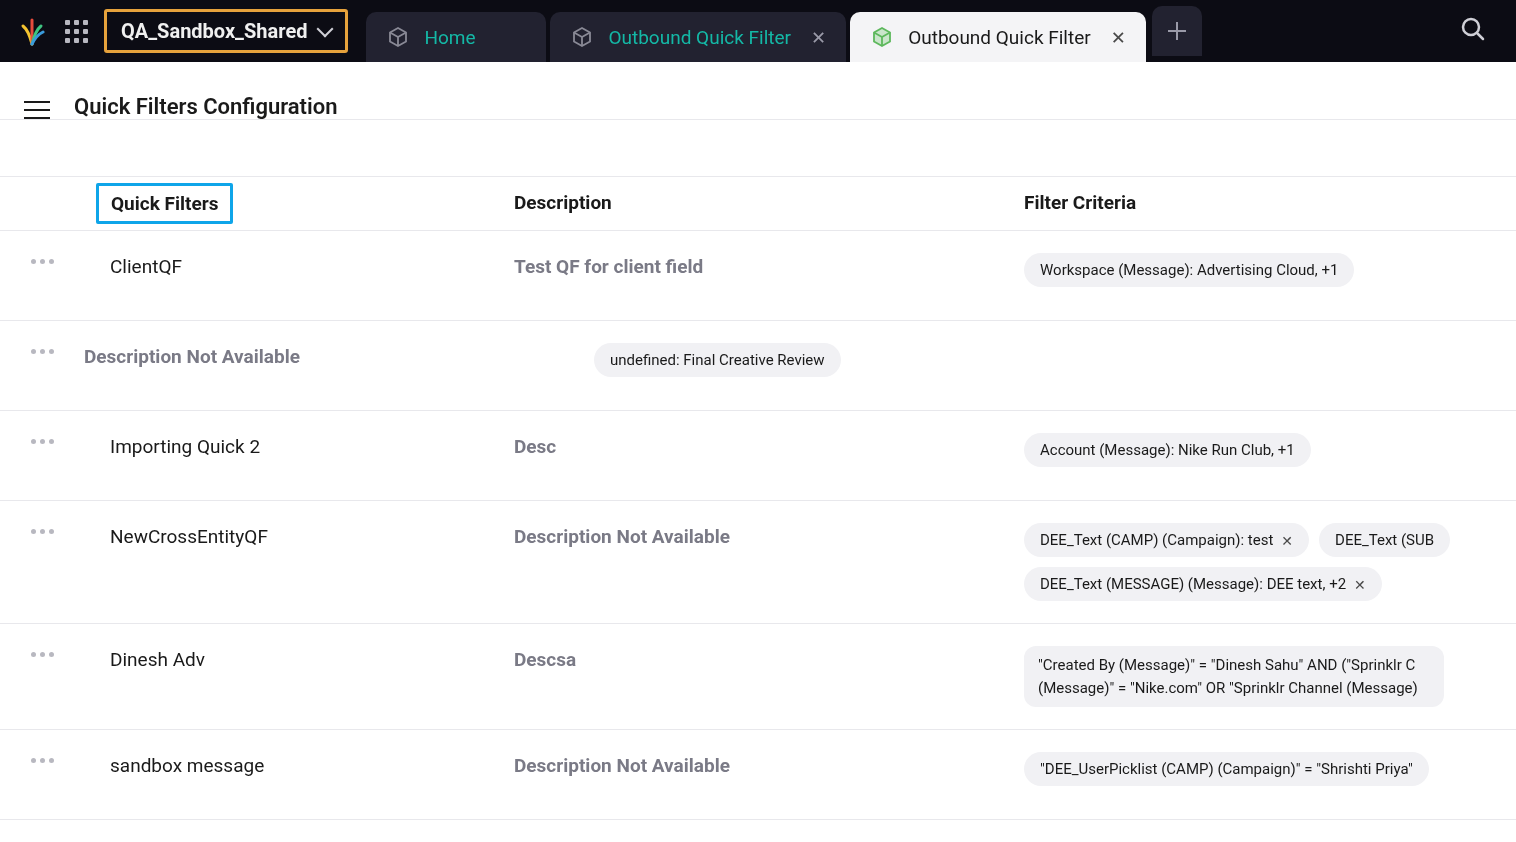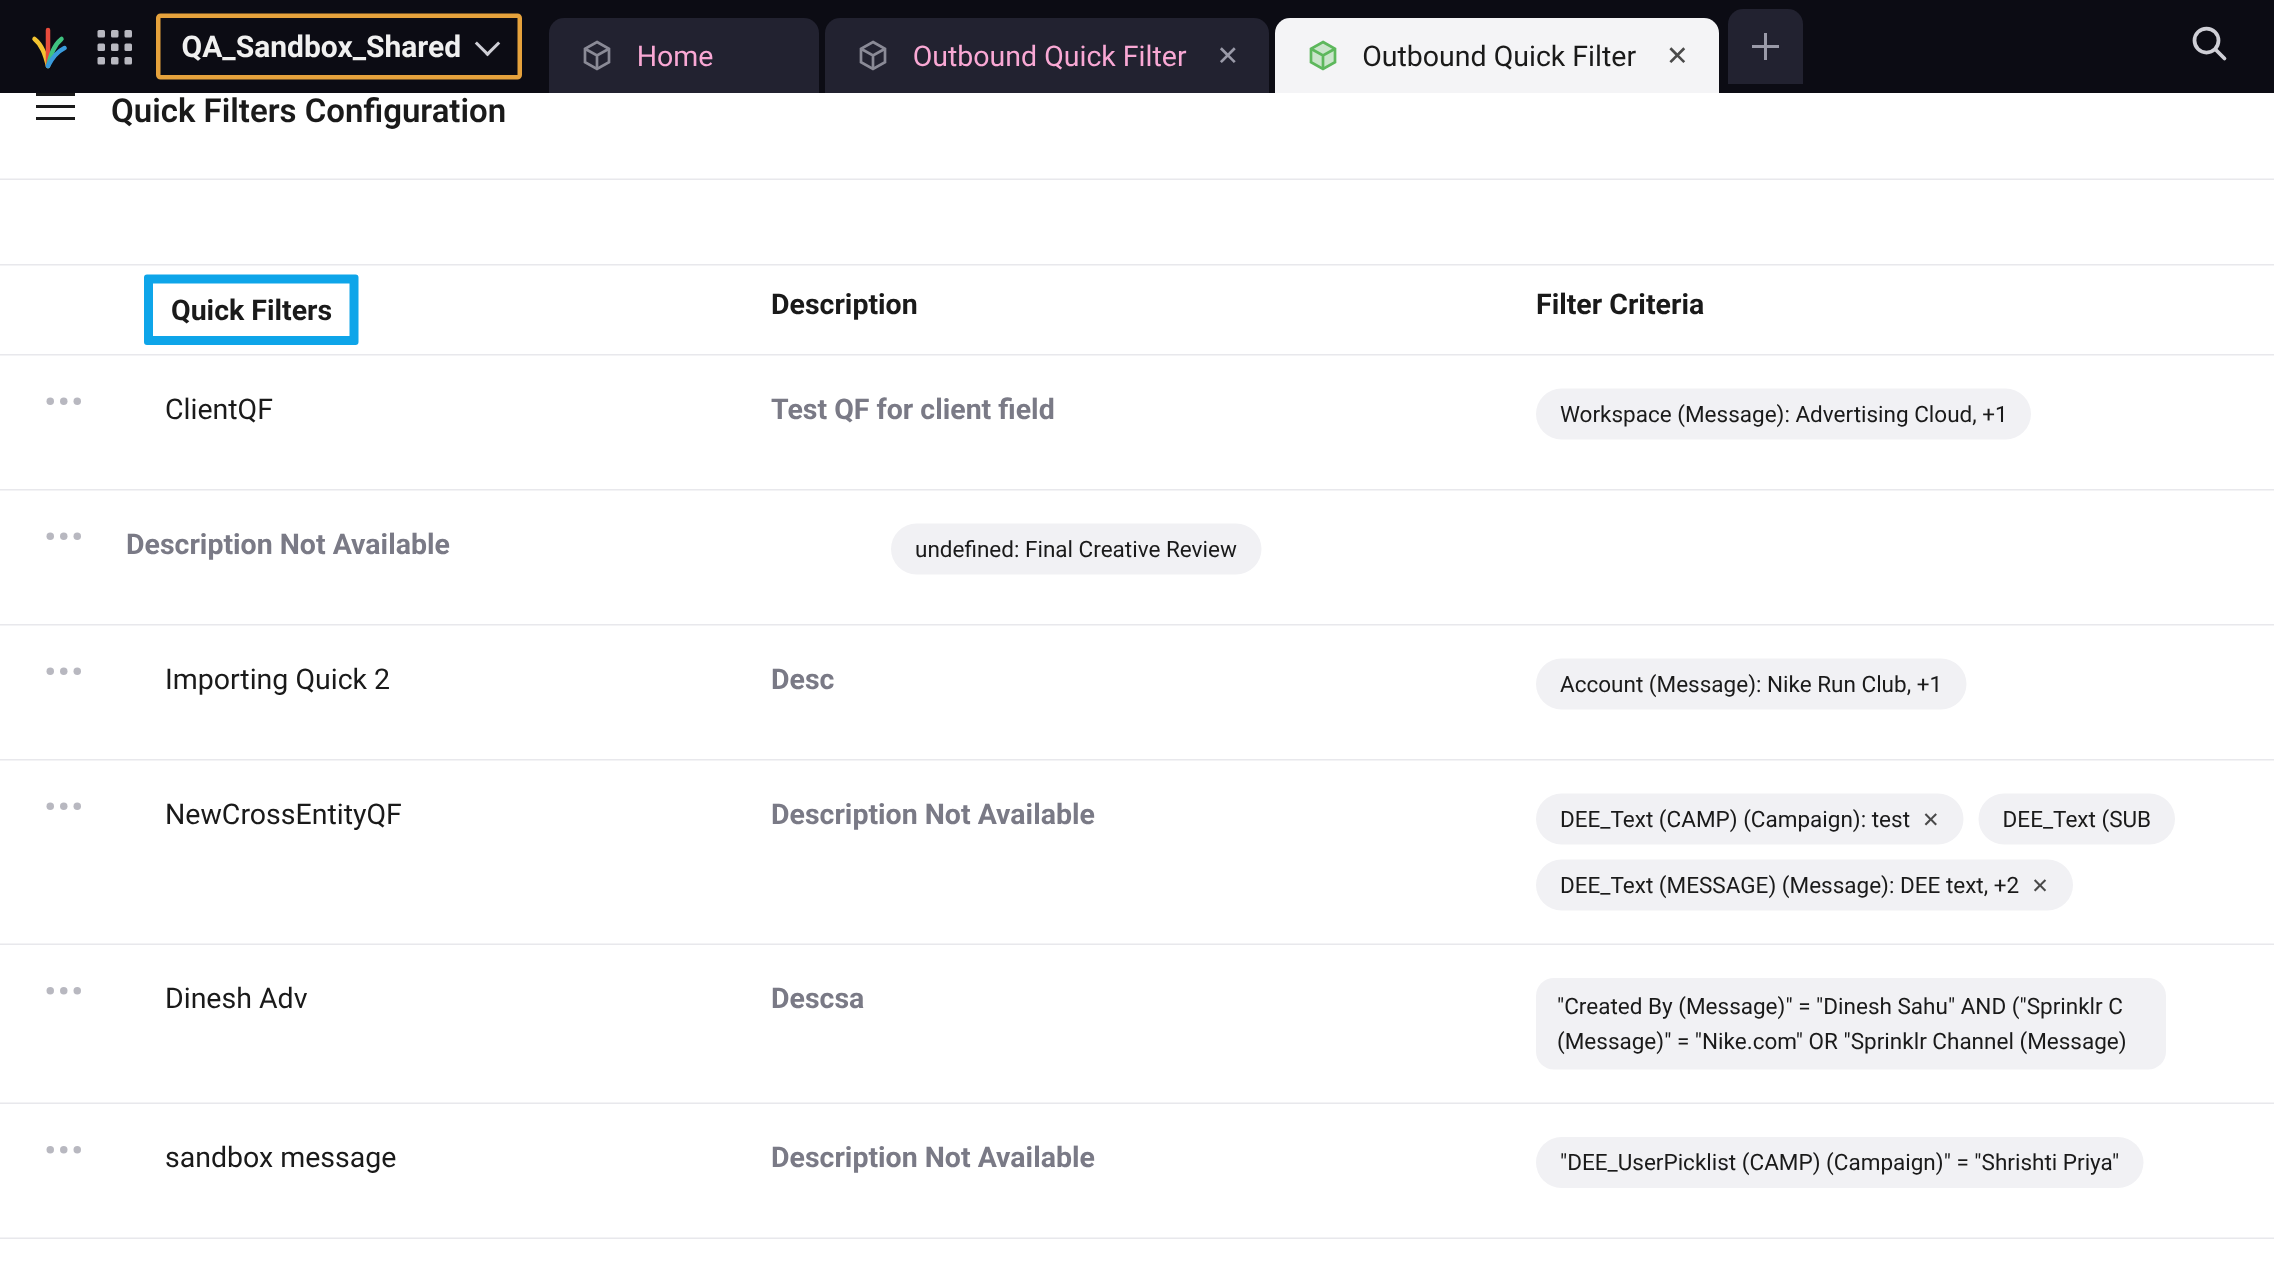--- a/index.html
+++ b/index.html
@@ -80,21 +80,21 @@
     gap: 14px;
     cursor: pointer;
     min-width: 180px;
   }
   .tab.active {
     background: #f4f4f6;
   }
   .tab-icon svg { display: block; }
   .tab-label {
     font-size: 19px;
-    color: #f9a8d4;
+    color: #14b8a6;
     white-space: nowrap;
     overflow: hidden;
     text-overflow: ellipsis;
     max-width: 190px;
   }
   .tab.active .tab-label { color: #1a1a1a; }
   .tab-close {
     color: #9a9aa8;
     font-size: 18px;
     cursor: pointer;
@@ -124,21 +124,21 @@
     position: absolute;
     right: 30px;
     top: 16px;
     cursor: pointer;
   }
 
   
   .subheader {
     height: 58px;
     display: flex;
-    align-items: flex-start;
+    align-items: flex-end;
     padding: 0 24px;
     gap: 24px;
     border-bottom: 1px solid #e8e8ec;
     background: #fff;
   }
   .hamburger {
     width: 26px; height: 18px;
     display: flex; flex-direction: column; justify-content: space-between;
     cursor: pointer;
   }
@@ -165,21 +165,21 @@
   .col-name { width: 430px; flex-shrink: 0; padding-left: 26px; }
   .col-desc { width: 510px; flex-shrink: 0; }
   .col-criteria { flex: 1; }
   .th {
     font-size: 19px;
     font-weight: 700;
     color: #1a1a1a;
   }
   .th.highlighted {
     display: inline-block;
-    border: 6px solid #0ea5e9;
+    border: 3px solid #0ea5e9;
     padding: 6px 12px;
     border-radius: 2px;
     margin-left: -14px;
     margin-top: -8px;
     margin-bottom: -8px;
   }
 
   .trow {
     display: flex;
     align-items: flex-start;

